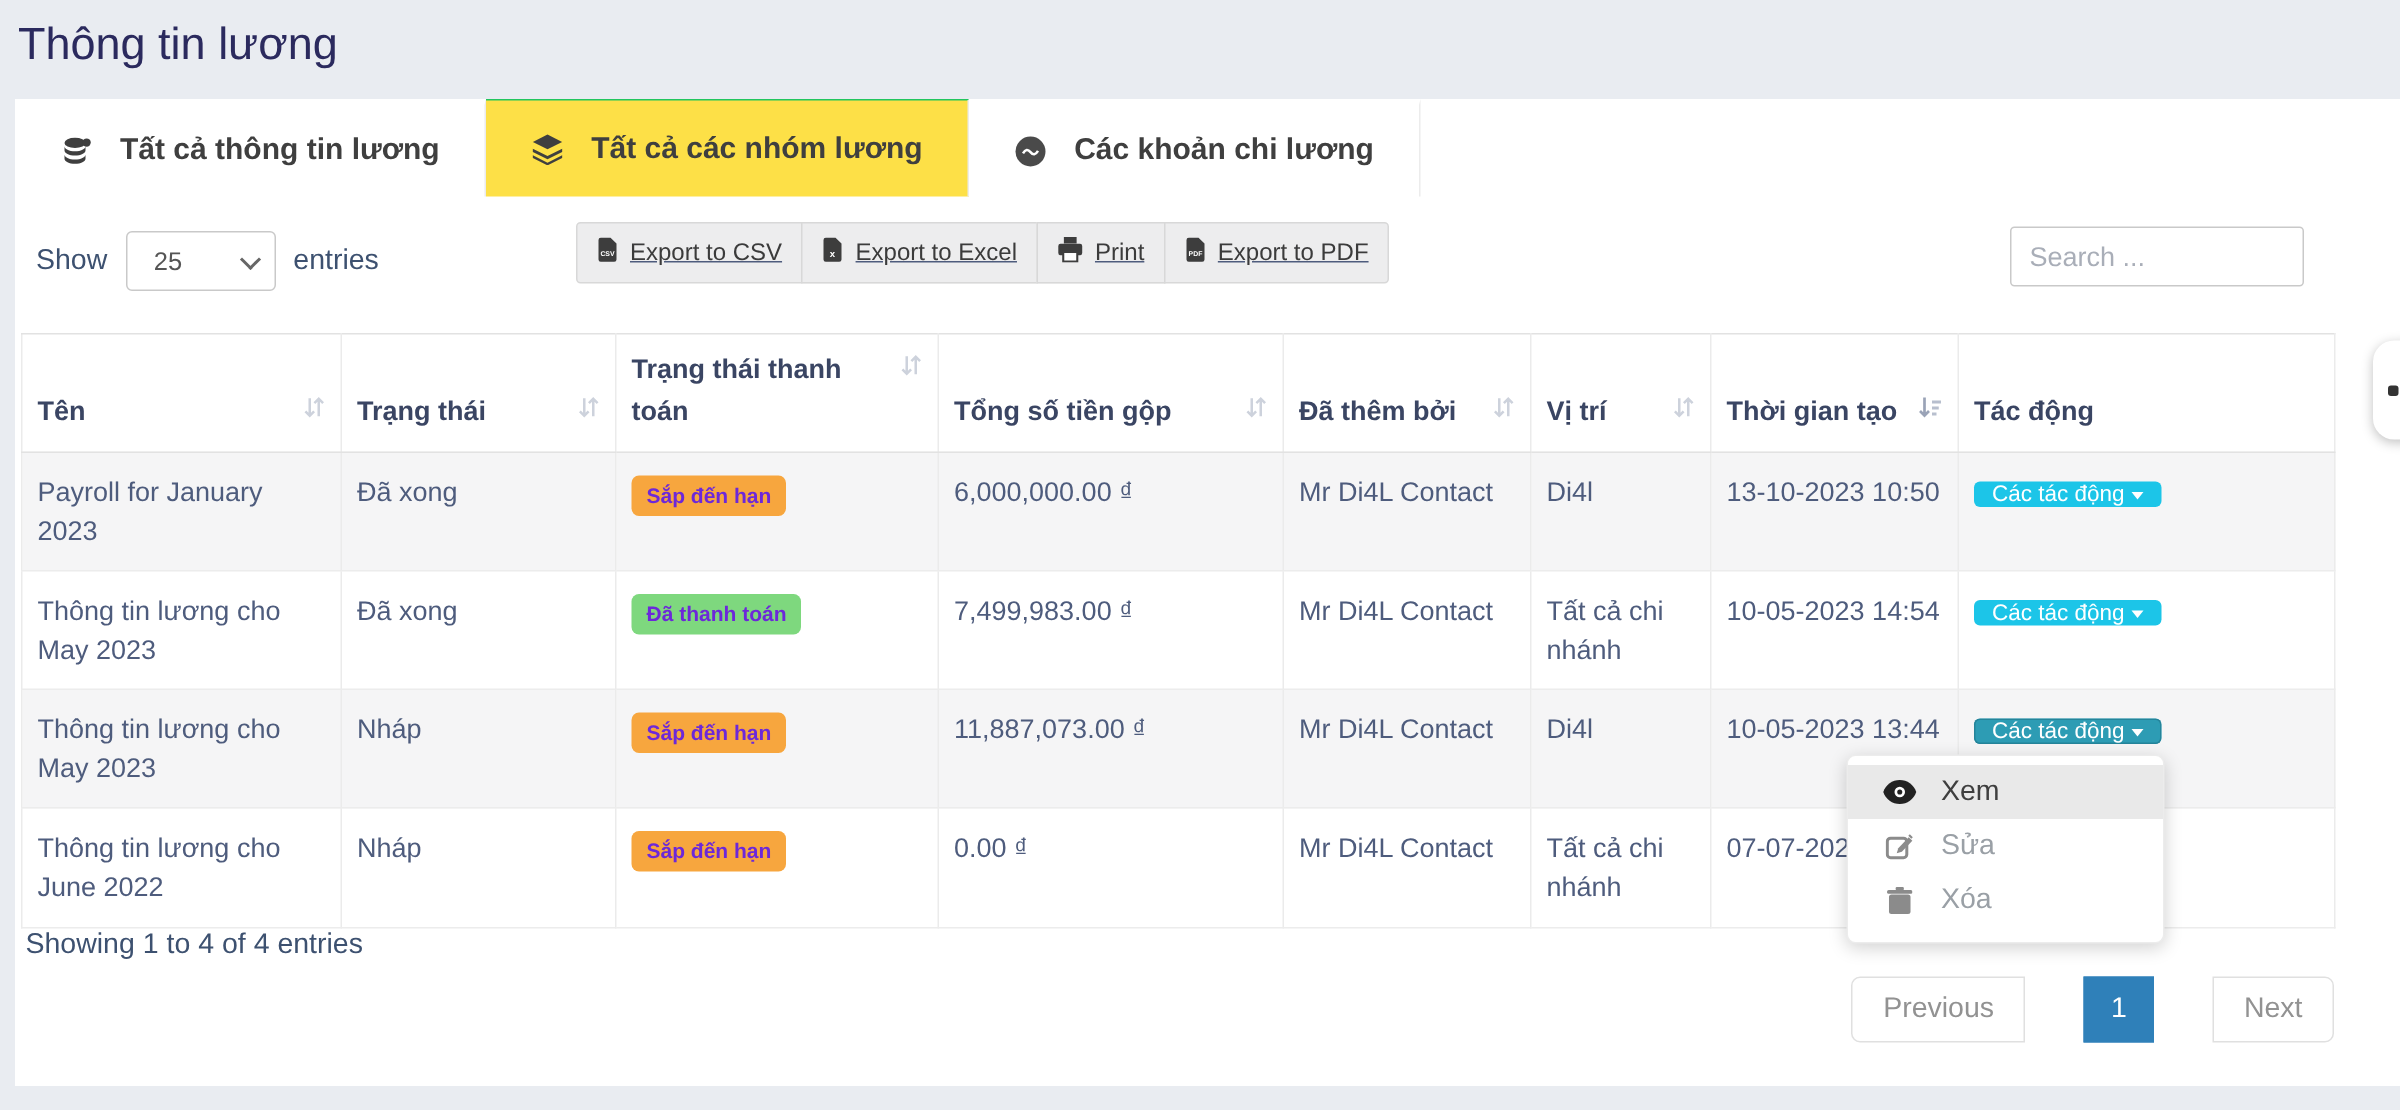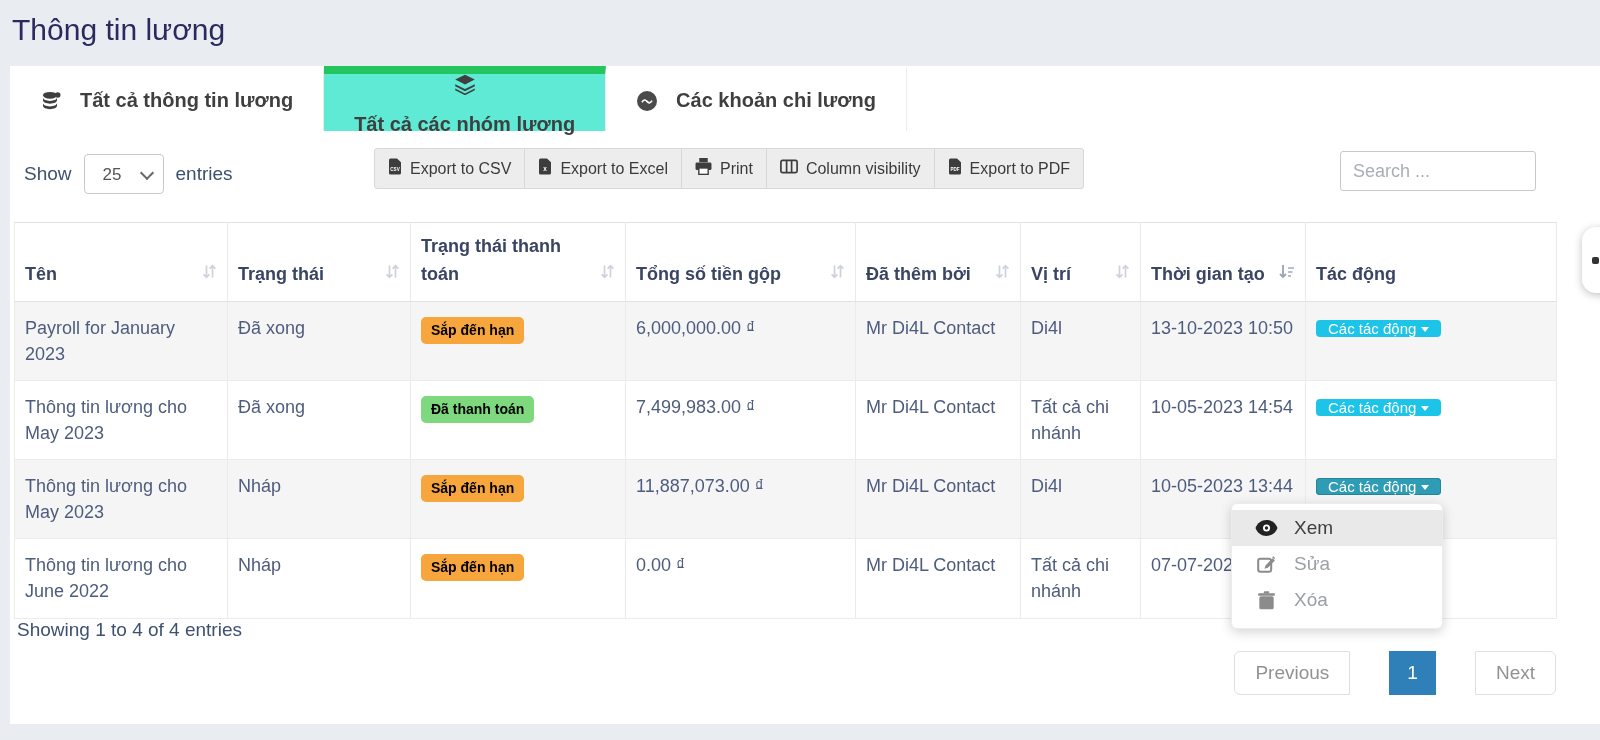--- a/index.html
+++ b/index.html
@@ -20,40 +20,40 @@
     background:#ffffff;
   }
   
   .tabs { position:absolute; left:0; top:0; right:0; height:65px; display:flex; background:#fff; }
   .tab {
     display:flex; align-items:center; gap:18px;
     padding:0 30px; font-size:20px; font-weight:700; color:#3f3f3f;
     border-right:1px solid #ececec; cursor:pointer; white-space:nowrap;
     border-top:4px solid transparent;
   }
-  .tab.active { border-top:8px solid #22c55e; background:#5eead4;flex-direction:column; }
+  .tab.active { border-top:1px solid #22c55e; background:#fde047; }
   .tab .ticon { display:inline-flex; align-items:center; }
   
   .show-group {
     position:absolute; left:14px; top:88px; display:flex; align-items:center; gap:12px;
     font-size:19px; color:#3d5170;
   }
   .select-wrap { position:relative; display:inline-block; }
   .select-wrap select {
-    width:80px; height:40px; border:1px solid #c9c9c9; border-radius:4px;
+    width:100px; height:40px; border:1px solid #c9c9c9; border-radius:4px;
     font-size:17px; color:#555; padding:0 26px 0 18px; background:#fff;
     appearance:none; -webkit-appearance:none; -moz-appearance:none;
     font-family:inherit;
   }
   .select-wrap::after {
     content:""; position:absolute; right:12px; top:14px; width:8px; height:8px;
     border-right:2px solid #666; border-bottom:2px solid #666;
     transform:rotate(45deg); pointer-events:none;
   }
-  .btn-group { position:absolute; left:364px; top:82px; display:flex; }
+  .btn-group { position:absolute; left:374px; top:82px; display:flex;text-decoration:underline; }
   .dt-btn {
     display:inline-flex; align-items:center; gap:8px;
     background:#ededee; border:1px solid #d8d8d8; margin-left:-1px;
     padding:0 13px; height:41px; font-size:16px; color:#3b3b3b; cursor:pointer;
     font-family:inherit;
   }
   .dt-btn:first-child { border-radius:3px 0 0 3px; margin-left:0; }
   .dt-btn:last-child  { border-radius:0 3px 3px 0; }
   .search-input {
     position:absolute; left:1330px; top:85px; width:196px; height:40px;
@@ -68,29 +68,29 @@
   }
   .data-table th, .data-table td {
     border-right:1px solid #ebebeb; vertical-align:top; text-align:left;
   }
   .data-table th:first-child, .data-table td:first-child { border-left:1px solid #ebebeb; }
   .data-table thead th {
     border-top:1px solid #e2e2e2; border-bottom:1px solid #e2e2e2;
     height:73px; padding:10px 10px 12px 10px; vertical-align:bottom;
     font-size:18px; font-weight:700; color:#3a4563; background:#fff;
   }
-  .thc { display:flex; justify-content:space-between; align-items:flex-end; gap:4px; line-height:1.55; }
+  .thc { display:flex; justify-content:space-between; align-items:flex-start; gap:4px; line-height:1.55; }
   .data-table tbody td {
     height:77px; padding:13px 10px; font-size:18px; line-height:1.45;
     color:#4e5c7d; border-bottom:1px solid #ececec;
   }
   .data-table tbody tr:nth-child(odd) td { background:#f5f5f6; }
   .badge {
     display:inline-block; padding:5px 10px; border-radius:5px;
-    font-size:14px; font-weight:700; color:#000000; line-height:1.2; margin-top:2px;
+    font-size:14px; font-weight:700; color:#6d28d9; line-height:1.2; margin-top:2px;
   }
   .b-warn { background:#f7a63e; }
   .b-success { background:#7ed87e; }
   .action-btn {
     display:inline-flex; align-items:center; gap:5px;
     background:#1cc5e8; border:none; color:#fff; cursor:pointer;
     padding:0 12px; border-radius:4px; font-size:15px; font-family:inherit;
   }
   .action-btn.open { background:#2d9cb4; box-shadow:inset 0 0 0 1px #25849a; }
   .caret { width:0; height:0; border-left:4px solid transparent; border-right:4px solid transparent; border-top:5px solid #fff; margin-top:2px; }
@@ -193,28 +193,20 @@
           </svg></span>
       <span>Export to Excel</span>
     </button>
     <button class="dt-btn">
       <span><svg width="17" height="17" viewBox="0 0 16 16">
             <path d="M4 0h8v4H4z" fill="#3d3d3d"></path>
             <rect x="0.5" y="4.2" width="15" height="7.2" rx="1.4" fill="#3d3d3d"></rect>
             <rect x="3.6" y="9.4" width="8.8" height="6" fill="#ffffff" stroke="#3d3d3d" stroke-width="1.3"></rect>
           </svg></span>
       <span>Print</span>
-    </button>
-    <button class="dt-btn">
-      <span><svg width="18" height="15" viewBox="0 0 18 14">
-            <rect x="0.9" y="0.9" width="16.2" height="12.2" rx="1.6" fill="none" stroke="#3d3d3d" stroke-width="1.7"></rect>
-            <line x1="6.6" y1="1" x2="6.6" y2="13" stroke="#3d3d3d" stroke-width="1.7"></line>
-            <line x1="11.6" y1="1" x2="11.6" y2="13" stroke="#3d3d3d" stroke-width="1.7"></line>
-          </svg></span>
-      <span>Column visibility</span>
     </button>
     <button class="dt-btn">
       <span><svg width="14" height="17" viewBox="0 0 14 16">
             <path d="M2.5 0h6.5l4 3.8v10.7A1.5 1.5 0 0 1 11.5 16h-9A1.5 1.5 0 0 1 1 14.5v-13A1.5 1.5 0 0 1 2.5 0z" fill="#3d3d3d"></path>
             <text x="7" y="12.4" font-size="4.6" text-anchor="middle" fill="#ffffff" font-weight="bold" font-family="Liberation Sans,sans-serif">PDF</text>
           </svg></span>
       <span>Export to PDF</span>
     </button>
   </div>
 

